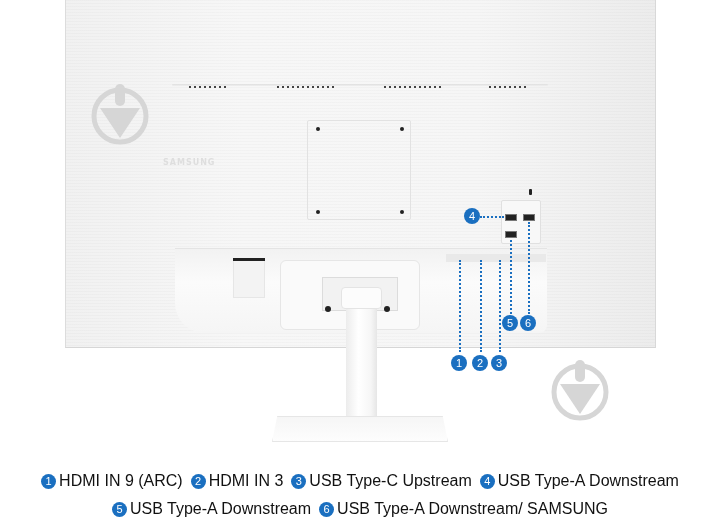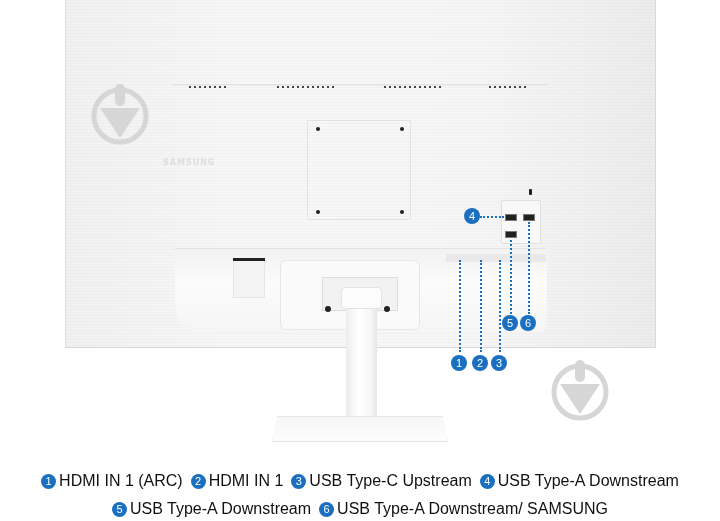--- a/index.html
+++ b/index.html
@@ -185,25 +185,25 @@
 </svg>
 <svg class="abs watermark" style="left:548px;top:358px;" viewBox="0 0 64 64">
   <circle cx="32" cy="34" r="26" fill="none" stroke="#d6d6d6" stroke-width="5"></circle>
   <rect x="27" y="2" width="10" height="22" rx="5" fill="#d6d6d6"></rect>
   <polygon points="12,26 52,26 32,56" fill="#d6d6d6"></polygon>
 </svg>
 
 <div class="abs legend-row" style="top:472px;">
   <div class="legend-item">
     <span class="legend-badge">1</span>
-    <span>HDMI IN 1 (ARC)</span>
+    <span>HDMI IN 9 (ARC)</span>
   </div>
   <div class="legend-item">
     <span class="legend-badge">2</span>
-    <span>HDMI IN 1</span>
+    <span>HDMI IN 3</span>
   </div>
   <div class="legend-item">
     <span class="legend-badge">3</span>
     <span>USB Type-C Upstream</span>
   </div>
   <div class="legend-item">
     <span class="legend-badge">4</span>
     <span>USB Type-A Downstream</span>
   </div>
 </div>

